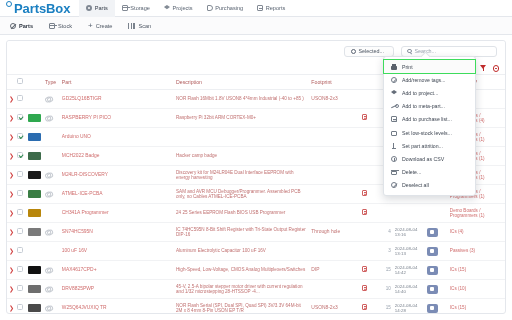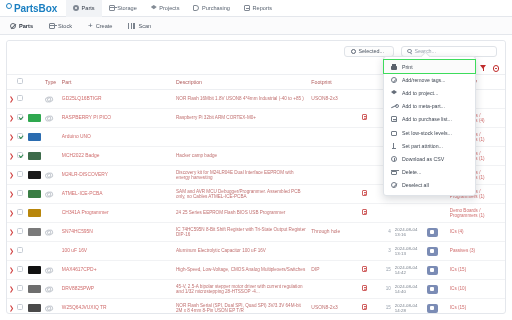--- a/index.html
+++ b/index.html
@@ -14,21 +14,21 @@
     height: 17px;
     background: #ffffff;
     border-bottom: 1px solid #e4e7ec;
     display: flex;
     align-items: center;
     padding-left: 6px;
     gap: 0px;
   }
   .brand {
     display: flex; gap: 2px;
-    font-size: 10px; font-weight: bold; color: #1a7fc1;
+    font-size: 13px; font-weight: bold; color: #1a7fc1;
     padding-right: 9px; letter-spacing: -0.1px;
   }
   .brand-ring {
     width: 6px; height: 6px; border: 1.3px solid #1a7fc1;
     border-radius: 50%;
   }
   .navitem {
     display: flex; align-items: center; gap: 2.5px;
     font-size: 5.6px; color: #5a6472;
     padding: 3px 7px; height: 17px; line-height: 11px;

